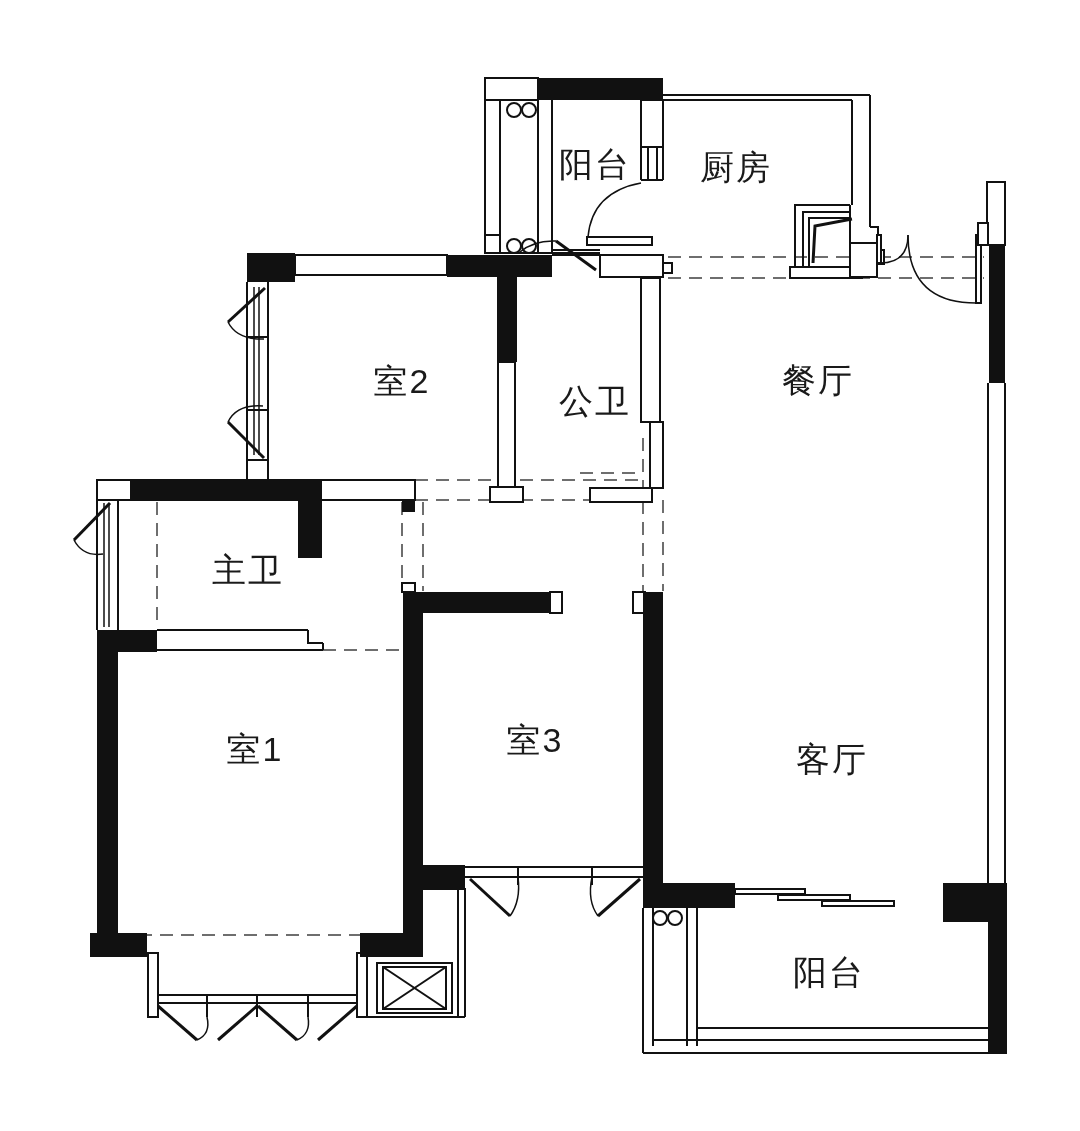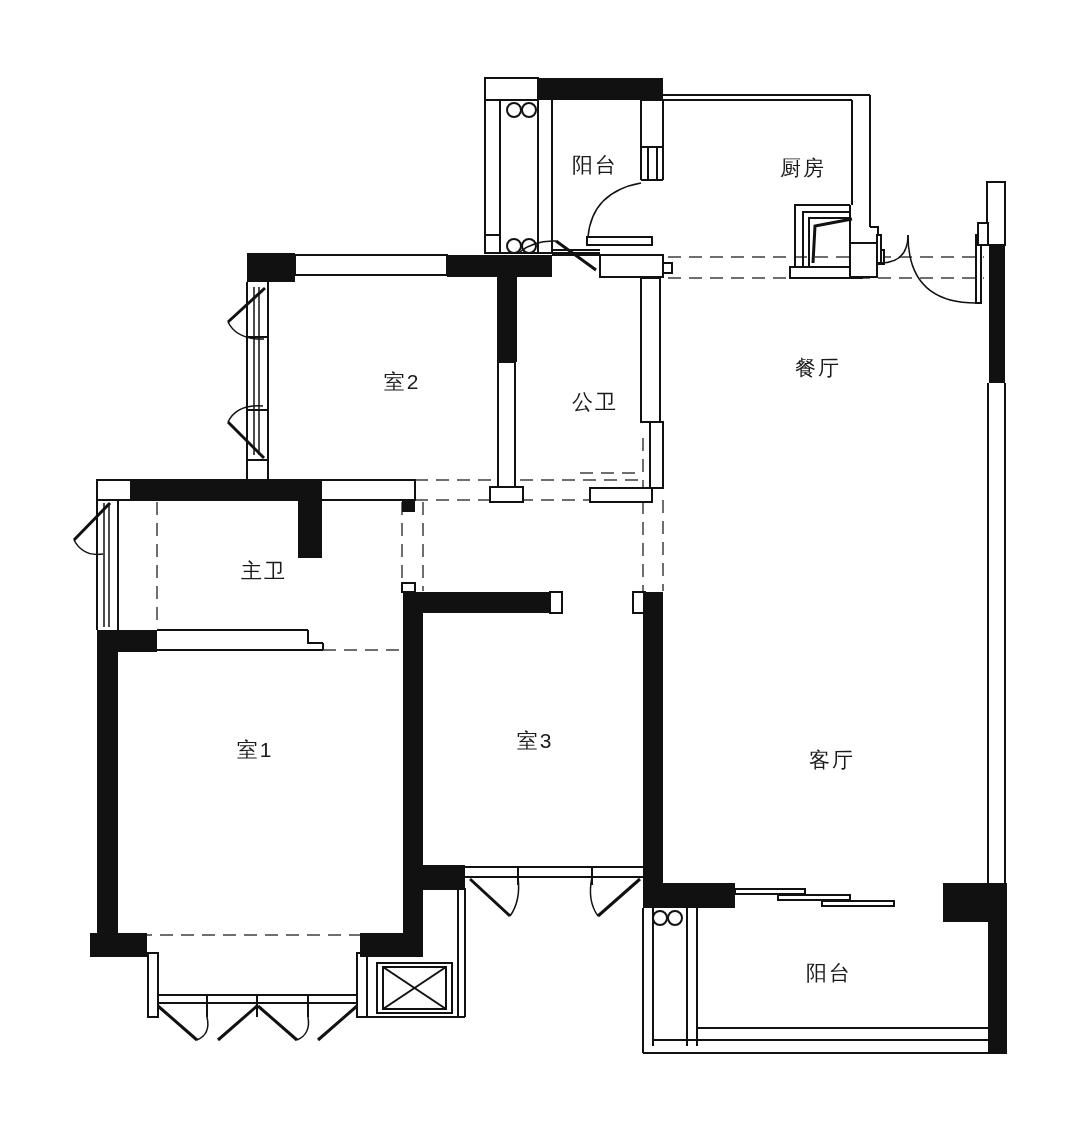--- a/index.html
+++ b/index.html
@@ -7,21 +7,21 @@
     position:relative;
     width:1080px;height:1131px;
     background:#ffffff;
     font-family:"Liberation Sans", sans-serif;
     overflow:hidden;
   }
   #plan-svg{position:absolute;left:0;top:0;}
   .room-label{
     position:absolute;
     transform:translate(-50%,-50%);
-    font-size:21px;
+    font-size:34px;
     font-weight:500;
     color:#1a1a1a;
     letter-spacing:2px;
     white-space:nowrap;
     user-select:none;
     padding-left:24px;
   }
 </style>
 </head>
 <body>
@@ -236,22 +236,22 @@
     <rect x="645" y="592" width="18" height="21"></rect>
     <rect x="643" y="592" width="20" height="316"></rect>
     <rect x="643" y="883" width="92" height="25"></rect>
     <rect x="943" y="883" width="62" height="39"></rect>
     <rect x="988" y="883" width="19" height="170"></rect>
     <rect x="989" y="245" width="16" height="138"></rect>
   </g>
 </svg>
 
   <div class="room-label" style="left:583px;top:165px">阳台</div>
-  <div class="room-label" style="left:791px;top:168px">厨房</div>
+  <div class="room-label" style="left:724px;top:168px">厨房</div>
   <div class="room-label" style="left:390px;top:382px">室2</div>
   <div class="room-label" style="left:583px;top:402px">公卫</div>
-  <div class="room-label" style="left:806px;top:368px">餐厅</div>
-  <div class="room-label" style="left:252px;top:571px">主卫</div>
+  <div class="room-label" style="left:806px;top:381px">餐厅</div>
+  <div class="room-label" style="left:236px;top:571px">主卫</div>
   <div class="room-label" style="left:243px;top:750px">室1</div>
   <div class="room-label" style="left:523px;top:741px">室3</div>
   <div class="room-label" style="left:820px;top:760px">客厅</div>
   <div class="room-label" style="left:817px;top:973px">阳台</div>
 </div>
 
 </body></html>

